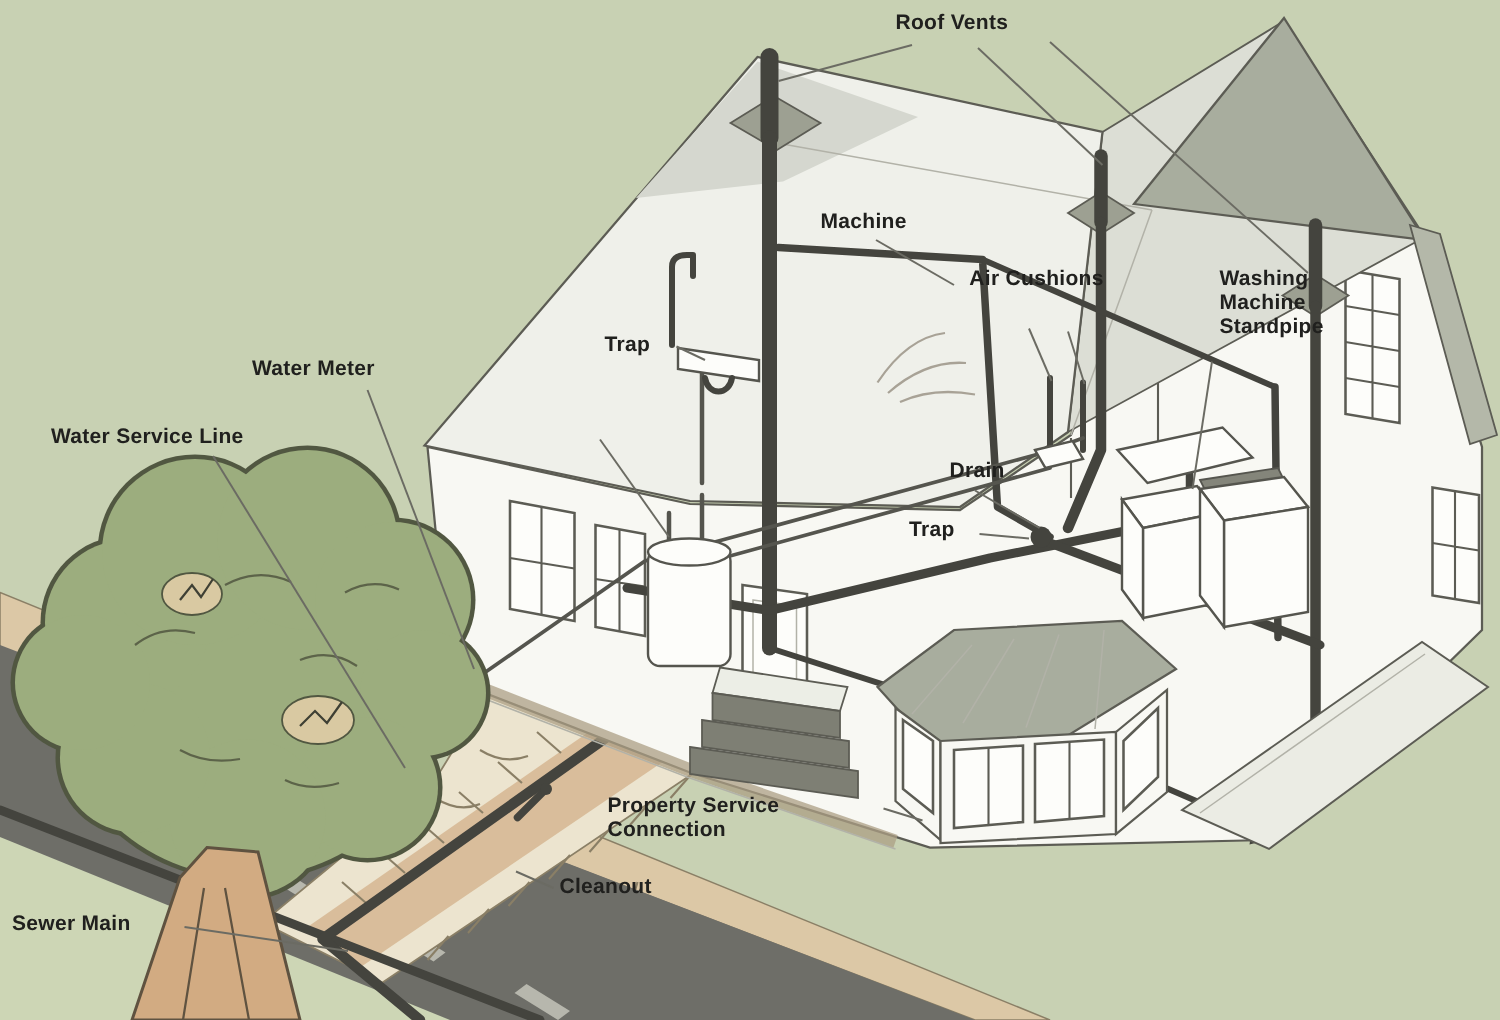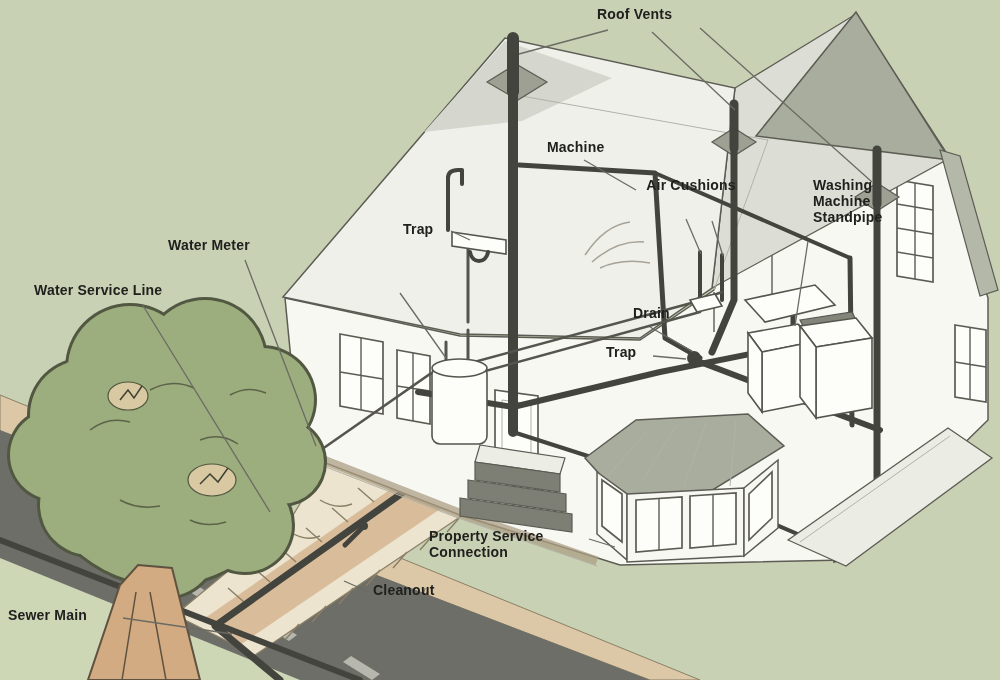--- a/index.html
+++ b/index.html
@@ -270,17 +270,17 @@
 
 <div class="lbl nowrap" style="left:597px;top:6px;">Roof Vents</div>
 <div class="lbl nowrap" style="left:547px;top:139px;">Machine</div>
 <div class="lbl nowrap" style="left:403px;top:221px;">Trap</div>
 <div class="lbl nowrap" style="left:168px;top:237px;">Water Meter</div>
 <div class="lbl center" style="left:645px;top:177px;width:92px;">Air Cushions</div>
 <div class="lbl nowrap" style="left:34px;top:282px;">Water Service Line</div>
 <div class="lbl" style="left:765px;top:177px;width:104px;margin-left:48px;">Washing Machine Standpipe</div>
 <div class="lbl nowrap" style="left:633px;top:305px;">Drain</div>
 <div class="lbl nowrap" style="left:606px;top:344px;">Trap</div>
-<div class="lbl" style="left:429px;top:528px;width:170px;">Property Service Connection</div>
+<div class="lbl" style="left:405px;top:528px;width:170px;">Property Service Connection</div>
 <div class="lbl nowrap" style="left:373px;top:582px;">Cleanout</div>
 <div class="lbl nowrap" style="left:8px;top:607px;">Sewer Main</div>
 
 </div>
 
 </body></html>

